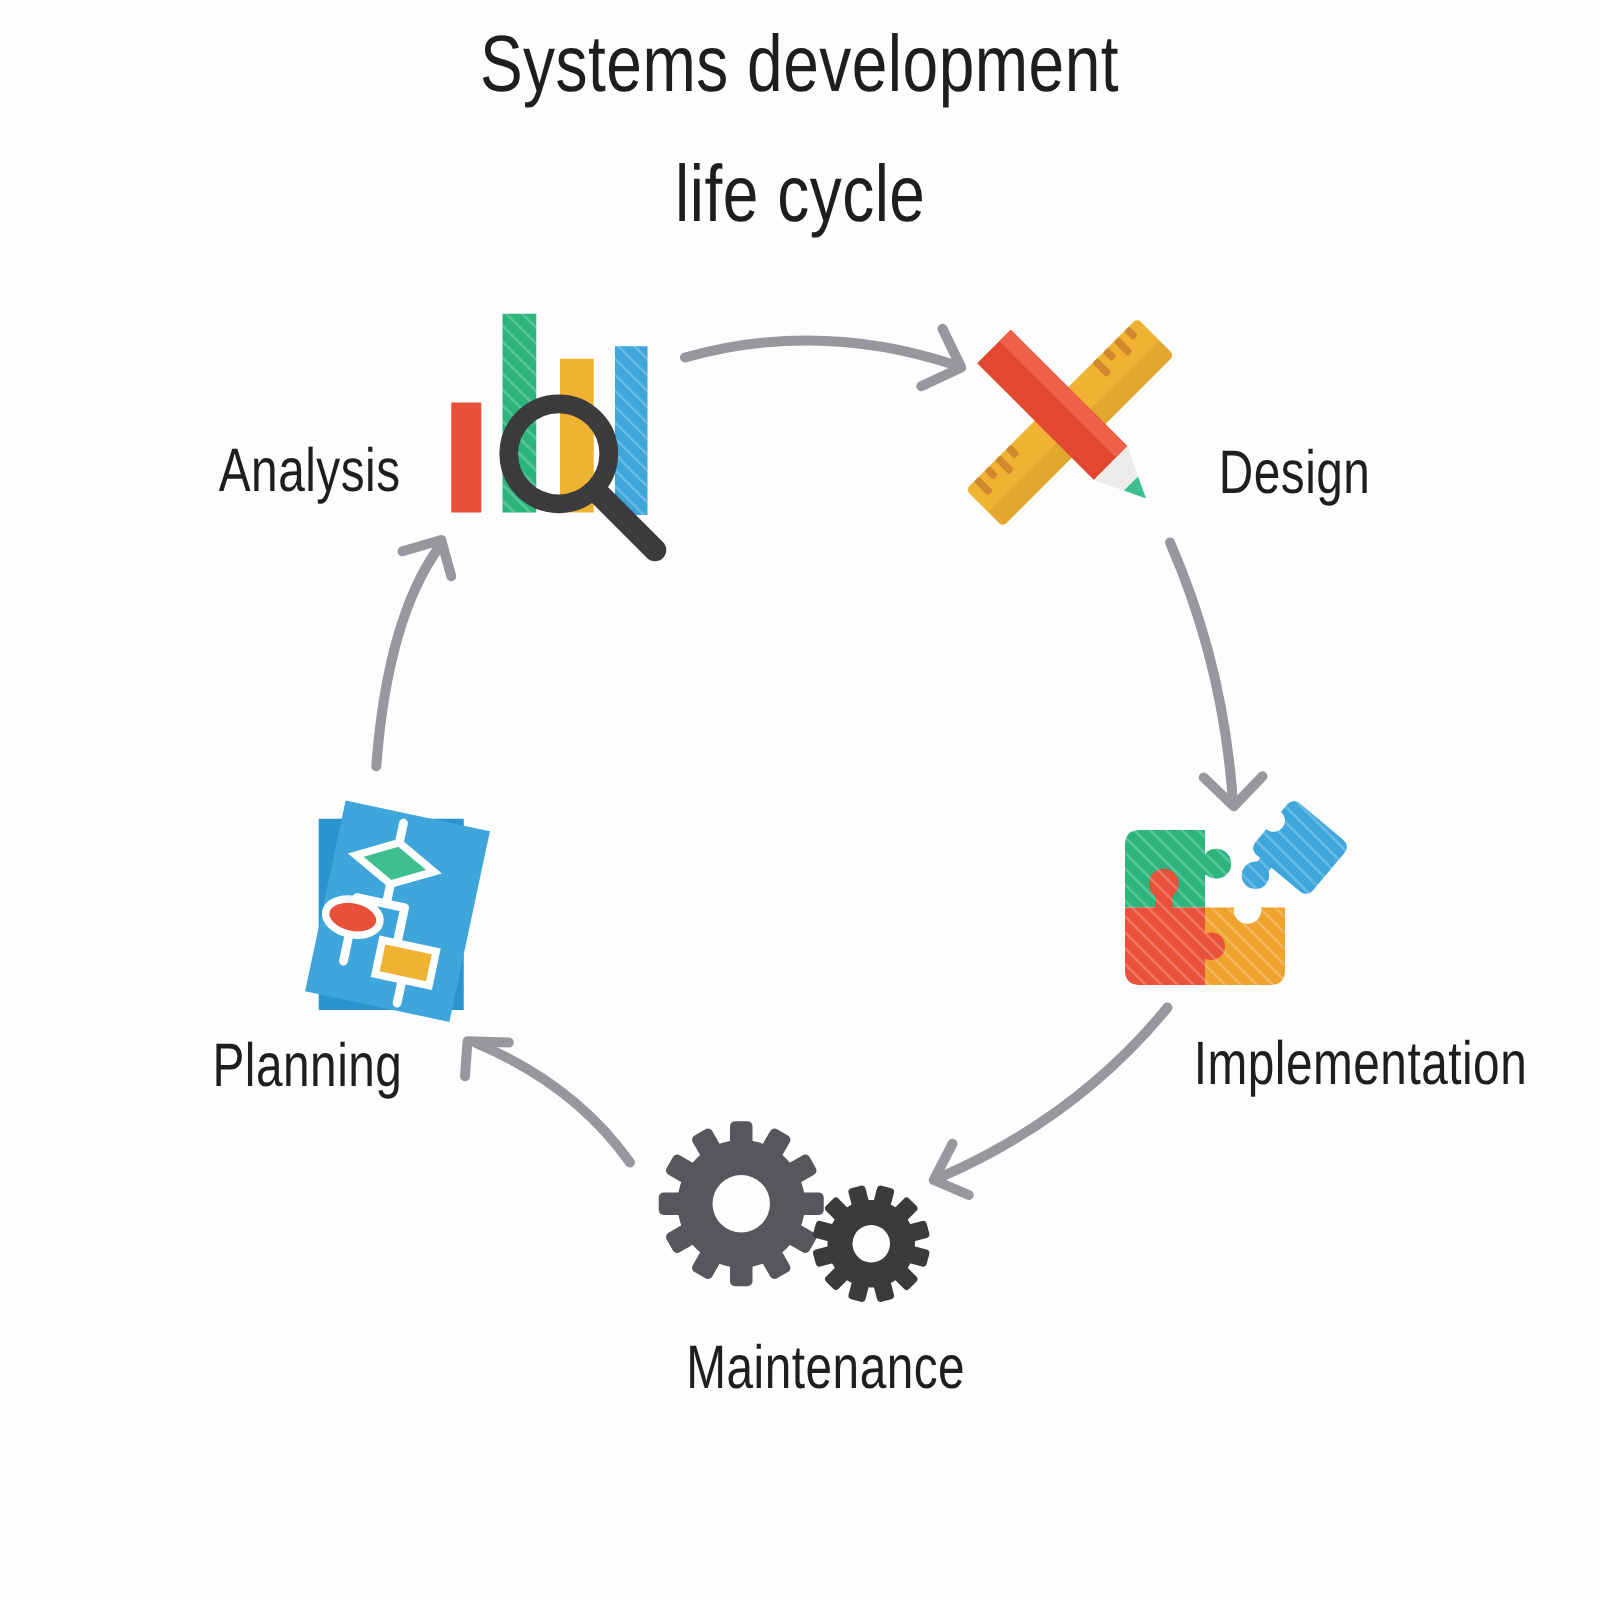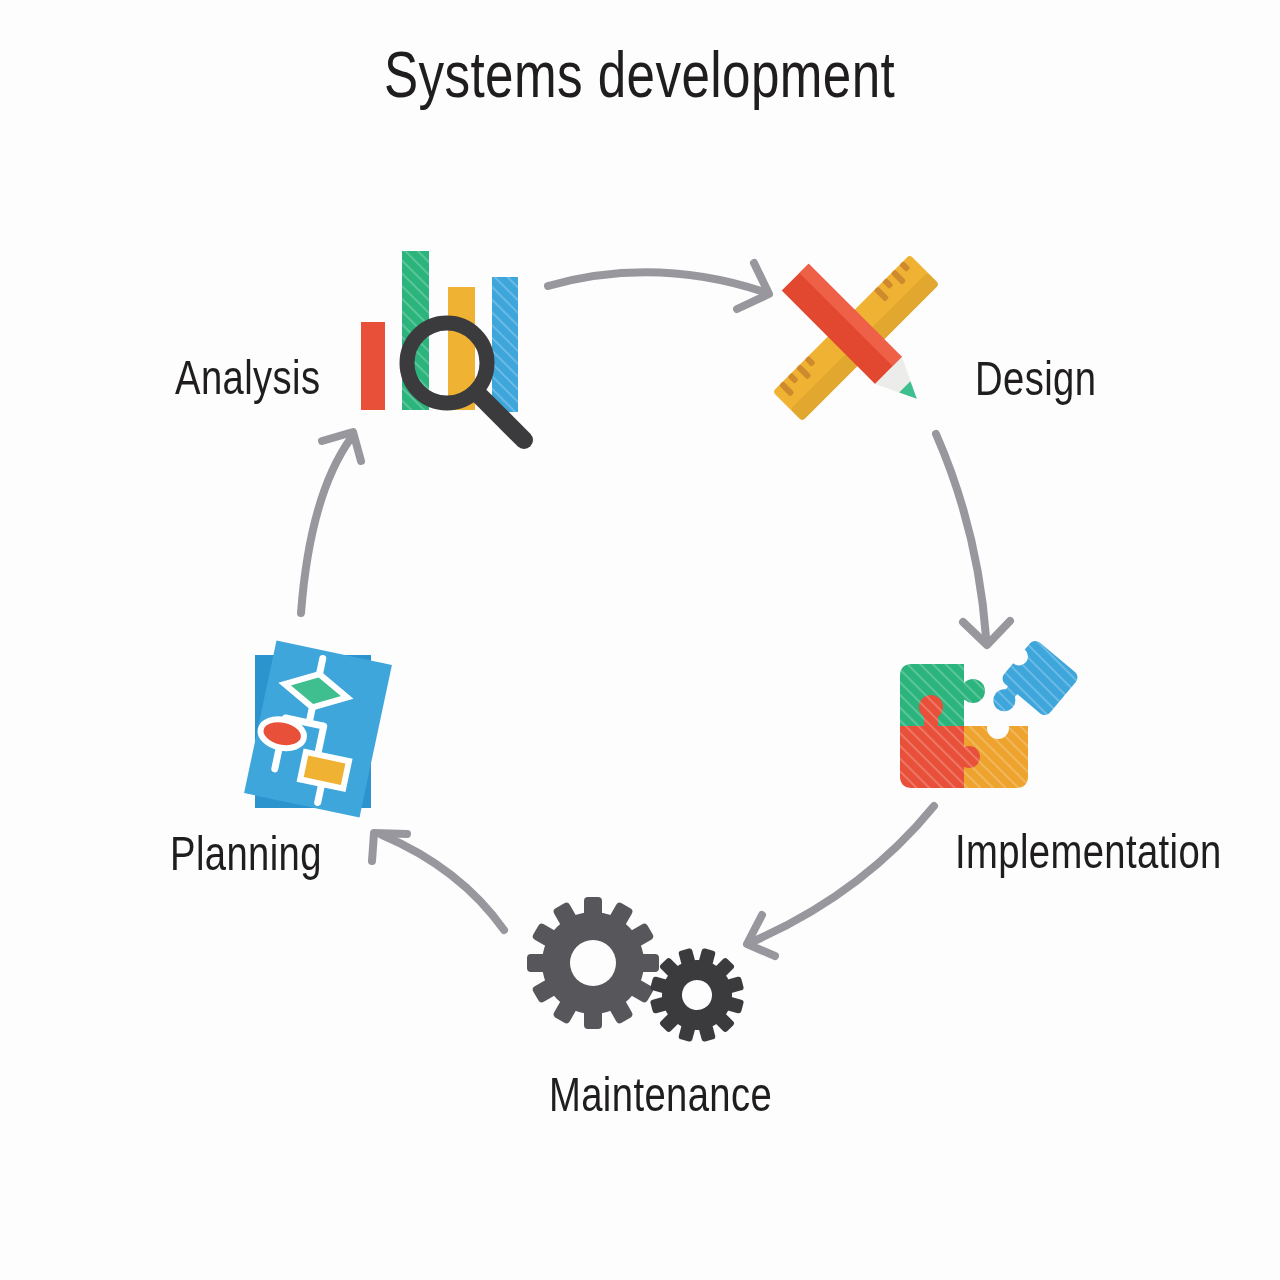--- a/index.html
+++ b/index.html
@@ -9,21 +9,21 @@
     background:var(--c-bg,#fdfdfd);
     overflow:hidden;
     font-family:"Liberation Sans", sans-serif;
   }
   .diagram-svg{position:absolute;left:0;top:0;}
   .title{
     position:absolute;left:0;top:554;width:1280px;
     text-align:center;color:var(--c-text,#1f1d1e);
     font-size:64px;font-weight:400;line-height:1.62;
   }
-  .title .tline{display:block;margin-top:24px;}
+  .title .tline{display:block;}
   .title .tline span{display:inline-block;transform:scaleX(0.80);transform-origin:50% 50%;letter-spacing:0.5px;}
   .stage-label{
     position:absolute;white-space:nowrap;
     color:var(--c-text,#1f1d1e);
     font-size:49px;font-weight:400;
     transform:scaleX(0.78);transform-origin:0 0;letter-spacing:0.5px;
   }
   .lbl-analysis{left:175px;top:349px;}
   .lbl-design{left:975px;top:350px;}
   .lbl-implementation{left:955px;top:823px;}
@@ -185,20 +185,21 @@
       <polyline points="407,834 374,833 372,861" class="s-arrow"></polyline>
     </g>
     <g>
       <path d="M301,613 Q310,495 351,438" class="s-arrow"></path>
       <polyline points="322,441 353,432 361,461" class="s-arrow"></polyline>
     </g>
   </svg>
 
   <div class="title">
     <span class="tline"><span>Systems development</span></span>
+    <span class="tline"><span>life cycle</span></span>
   </div>
 
   <div class="stage-label lbl-analysis">Analysis</div>
   <div class="stage-label lbl-design">Design</div>
   <div class="stage-label lbl-implementation">Implementation</div>
   <div class="stage-label lbl-maintenance">Maintenance</div>
   <div class="stage-label lbl-planning">Planning</div>
 
 </div>
 

